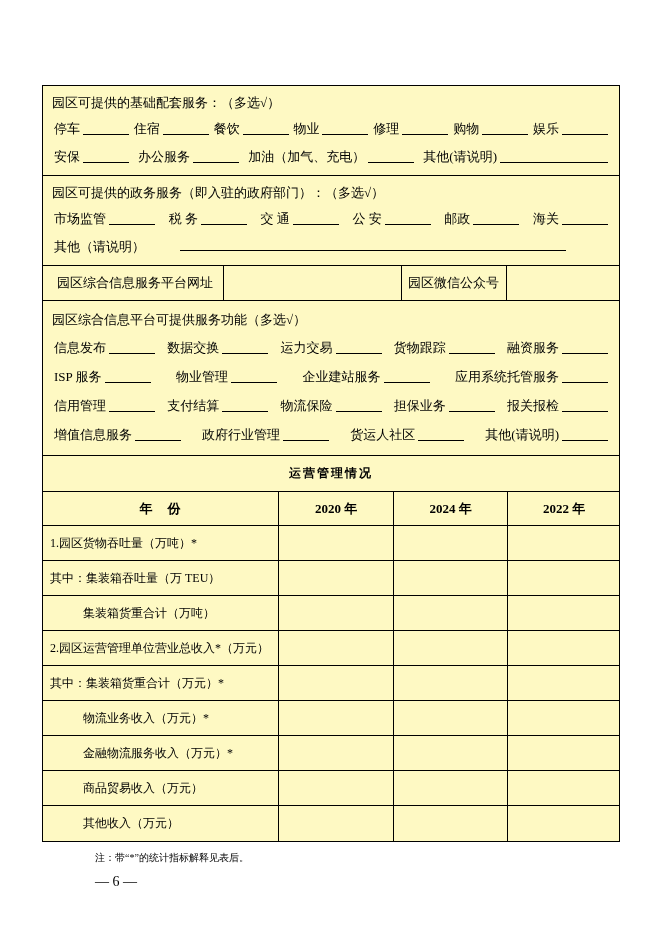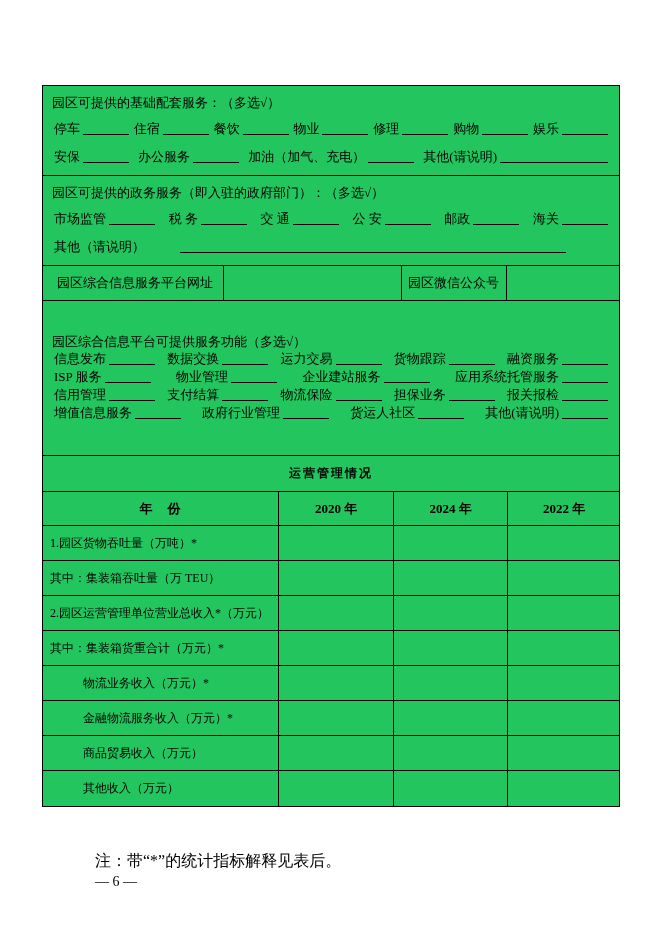--- a/index.html
+++ b/index.html
@@ -4,39 +4,39 @@
 <style>
   * { margin:0; padding:0; box-sizing:border-box; }
   html,body { background:#fff; }
   body {
     width:662px; height:936px; position:relative;
     font-family:"Liberation Serif","DejaVu Serif",serif;
     color:#000;
   }
   .sheet {
     position:absolute; left:42px; top:85px; width:578px;
-    border:1px solid #000; font-size:13px; background:#22c55e;
+    border:1px solid #000; font-size:13px; background:#fef9c3;
   }
   .box {
     border-bottom:1px solid #000;
     display:flex; flex-direction:column; justify-content:space-evenly;
     padding:0 9px;
   }
   .sec1 { height:90px; }
   .sec2 { height:90px; }
-  .sec4 { height:155px;justify-content:center; }
+  .sec4 { height:155px; }
   .sec-title { line-height:1.2; }
   .item-line { display:flex; justify-content:space-between; align-items:flex-end; padding:0 2px; }
   .item { white-space:nowrap; }
   .blank {
     display:inline-block; width:46px; height:13px;
     border-bottom:1px solid #000; margin-left:3px; vertical-align:-2px;
   }
   .blank.wide { width:108px; }
-  .other-line { display:flex; align-items:center; padding:0 2px;gap:32px; }
+  .other-line { display:flex; align-items:flex-start; padding:0 2px;gap:32px; }
   .other-line .blank { flex:1; margin-right:42px; }
 
   .prow {
     height:35px; border-bottom:1px solid #000;
     display:grid; grid-template-columns:180px 178px 105px 115px;
   }
   .pcell { display:flex; align-items:center; padding:0 6px; border-left:1px solid #000; overflow:hidden; }
   .pcell:first-child { border-left:none; padding-left:14px; }
 
   .op-title {
@@ -53,21 +53,21 @@
   .t-body .t-row:last-child { border-bottom:none; }
   .t-cell {
     border-left:1px solid #000; display:flex; align-items:center;
     justify-content:center; padding:0 4px; font-size:12px; overflow:hidden;
   }
   .t-cell.t-label { border-left:none; justify-content:flex-start; padding-left:7px; }
   .t-head .t-cell { font-size:13px; }
   .t-head .t-cell.t-label { justify-content:center; padding-left:4px; letter-spacing:1px; }
   .t-label.indent { padding-left:40px; }
 
-  .note { position:absolute; left:95px; top:851px; font-size:16px; }
+  .note { position:absolute; left:95px; top:851px; font-size:10px; }
   .pageno { position:absolute; left:95px; top:874px; font-size:14px; }
 </style>
 </head>
 <body>
 
 <div class="page">
   <div class="sheet">
 
     <section class="box sec1">
       <div class="sec-title">园区可提供的基础配套服务：（多选√）</div>
@@ -194,20 +194,26 @@
           <div class="t-cell t-value"></div>
         </div>
 
         <div class="t-row">
           <div class="t-cell t-label">其中：集装箱吞吐量（万 TEU）</div>
           <div class="t-cell t-value"></div>
           <div class="t-cell t-value"></div>
           <div class="t-cell t-value"></div>
         </div>
 
+        <div class="t-row">
+          <div class="t-cell t-label indent">集装箱货重合计（万吨）</div>
+          <div class="t-cell t-value"></div>
+          <div class="t-cell t-value"></div>
+          <div class="t-cell t-value"></div>
+        </div>
 
         <div class="t-row">
           <div class="t-cell t-label">2.园区运营管理单位营业总收入*（万元）</div>
           <div class="t-cell t-value"></div>
           <div class="t-cell t-value"></div>
           <div class="t-cell t-value"></div>
         </div>
 
         <div class="t-row">
           <div class="t-cell t-label">其中：集装箱货重合计（万元）*</div>

